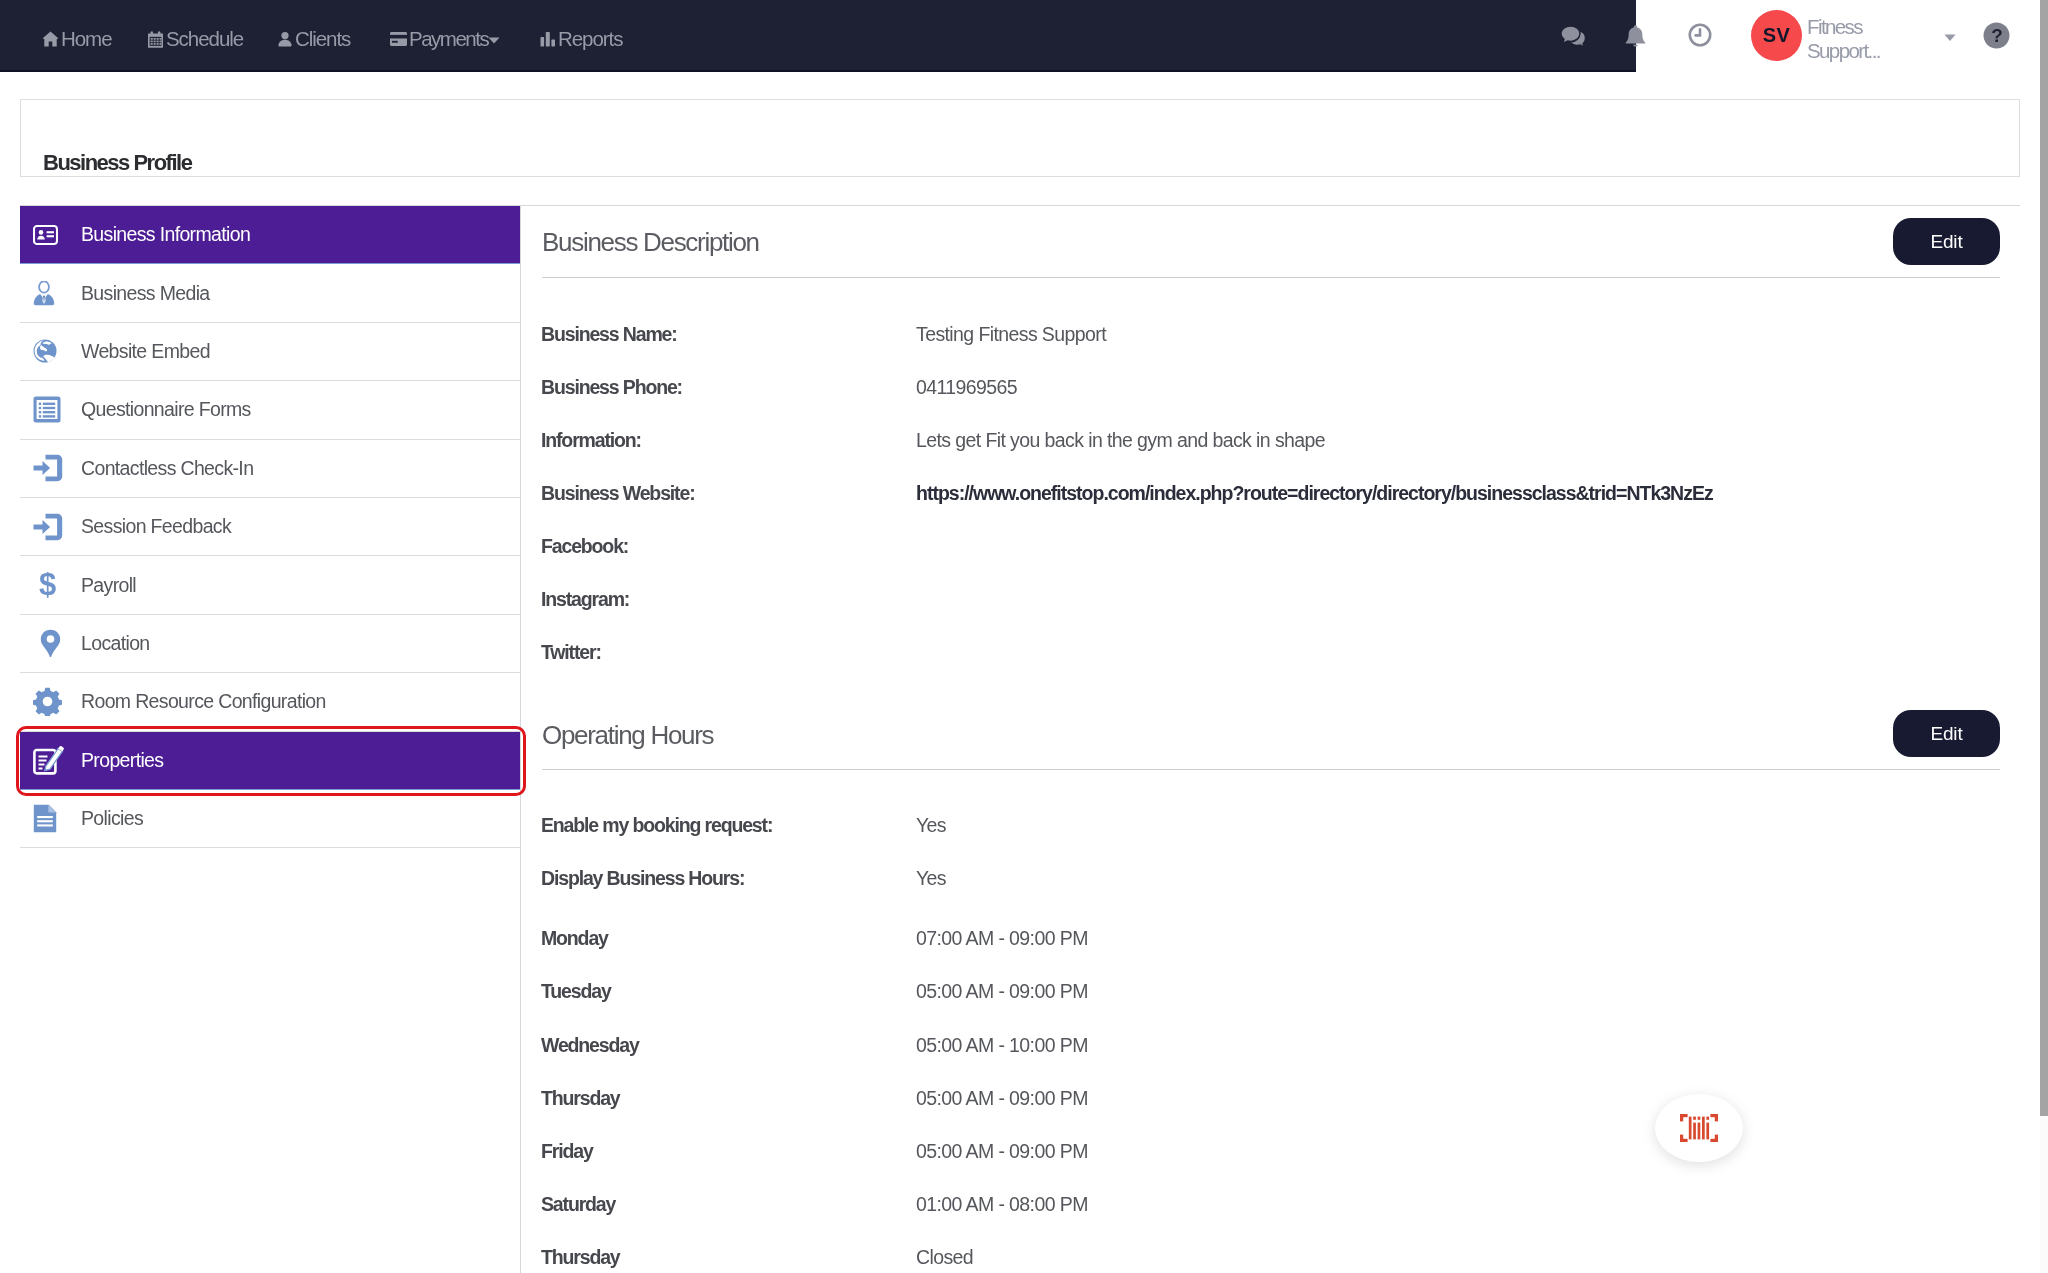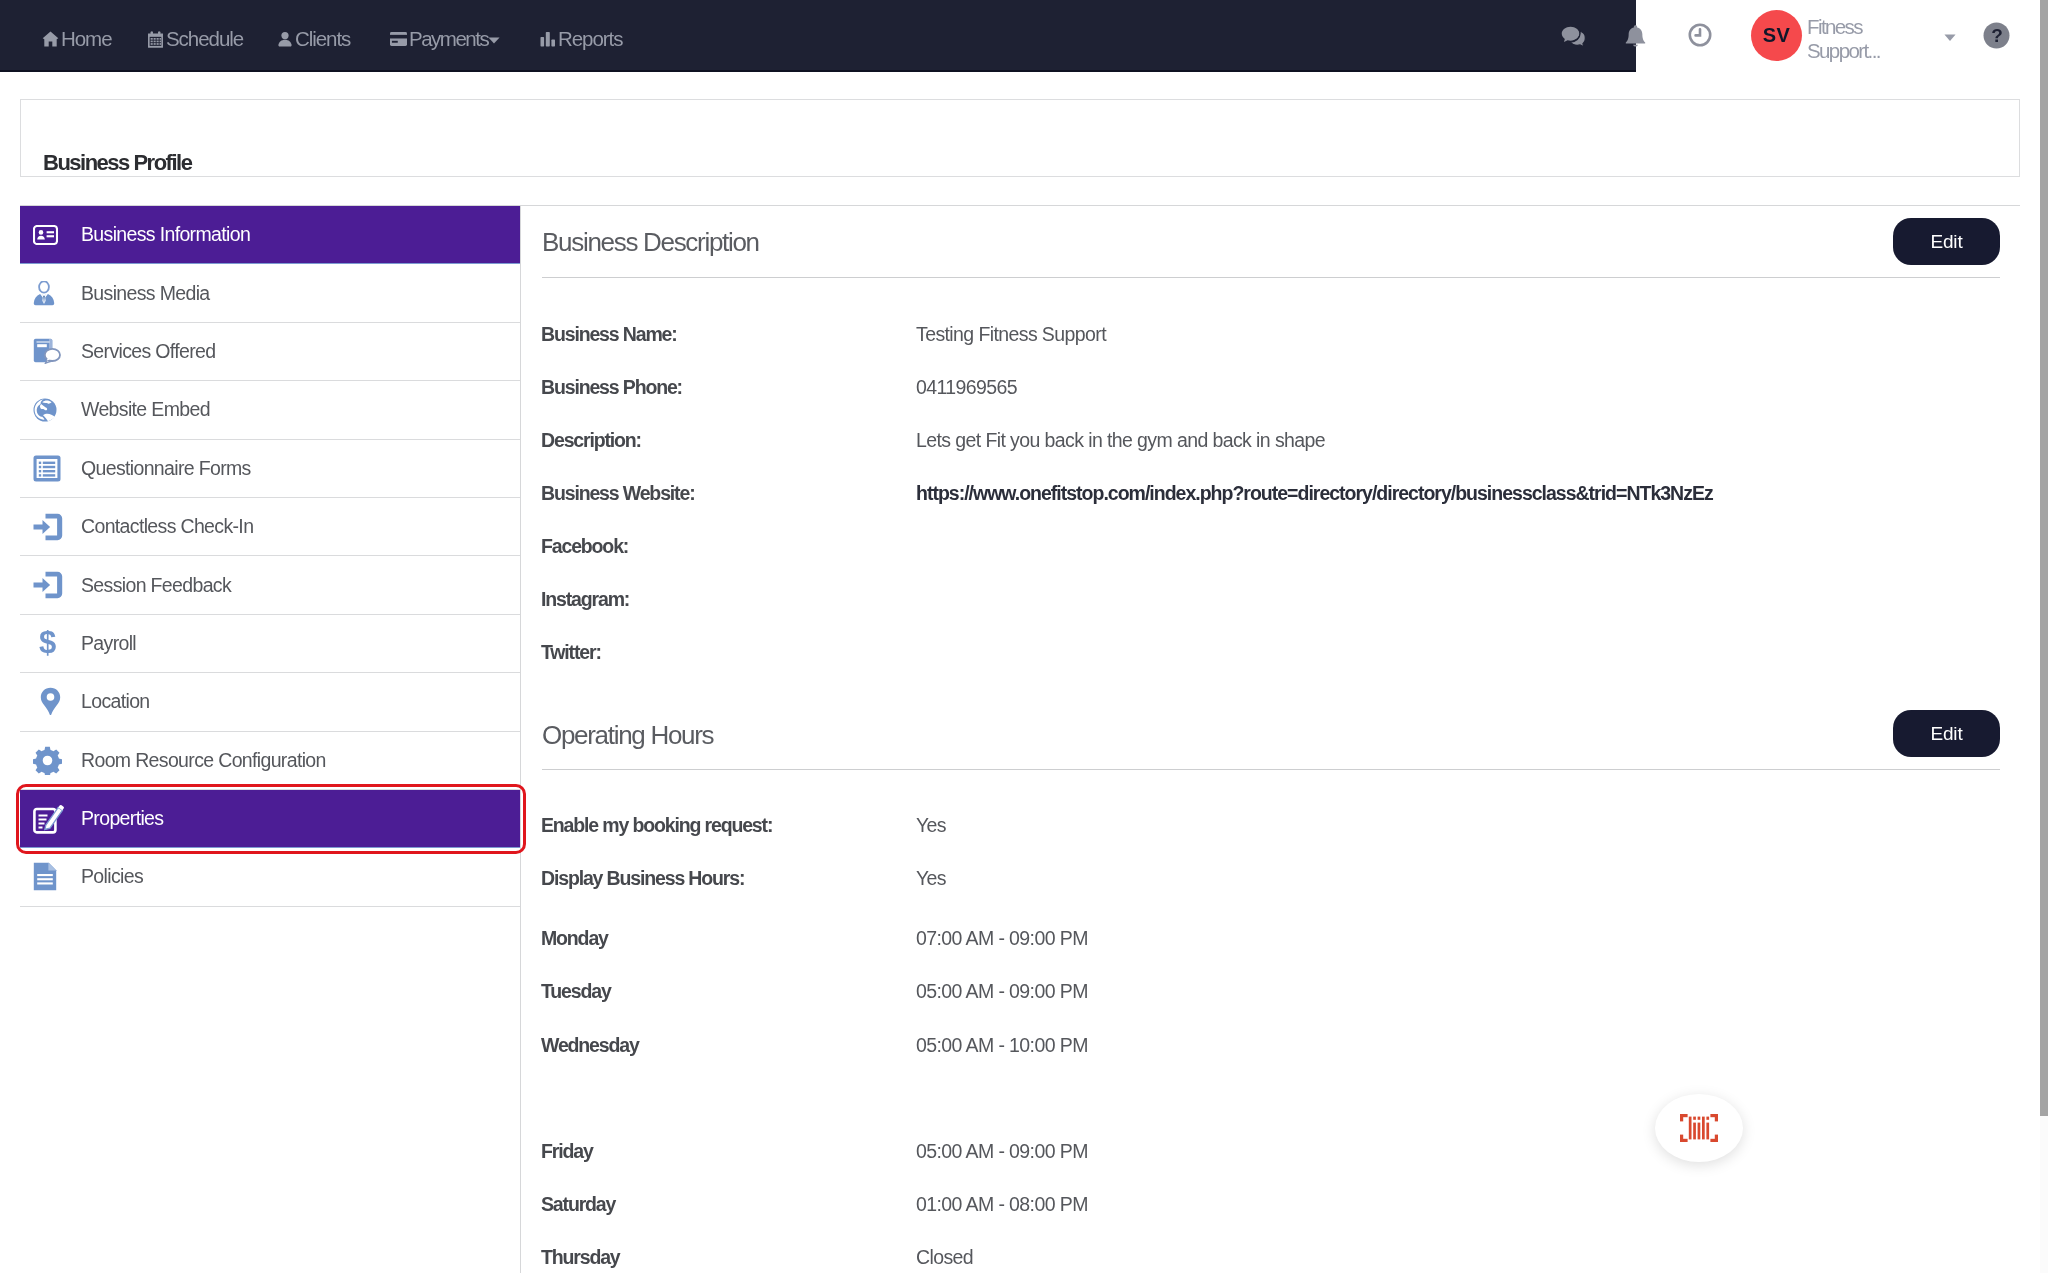--- a/index.html
+++ b/index.html
@@ -145,34 +145,20 @@
           <ellipse cx="10.5" cy="6" rx="4.9" ry="5.7" fill="#fff" stroke="#7c9cd0" stroke-width="1.8"></ellipse>
           <path d="M2.2 24.3 c-1.6-0.3-2-1-1.9-2.2 0.3-4.6 2.5-7.8 6.3-9.2 l3.9 5.2 3.9-5.2 c3.8 1.4 6 4.6 6.3 9.2 0.1 1.2-0.3 1.9-1.9 2.2 Z" fill="#6f94cb"></path>
           <path d="M8 13.2 l2.5 3.4 2.5-3.4 -1.1-0.5 -0.6 1.2 0.9 5.9 -1.7 3.2 -1.7-3.2 0.9-5.9 -0.6-1.2 Z" fill="#eaf1fb"></path>
           <path d="M10.5 14.3 l-0.8 1 0.8 6.2 0.8-6.2 Z" fill="#4d72a8"></path>
         </svg>
     </span>
       <span>Business Media</span>
     </div>
     <div class="item">
       <span class="ic">
-      <svg width="28" height="26" viewBox="0 0 28 26">
-          <rect x="0.8" y="0.8" width="18.6" height="23.4" rx="1.8" fill="#6f94cb"></rect>
-          <path d="M16 1 h3 v23 h-3 Z" fill="#9db4da"></path>
-          <path d="M3.5 3.2 h13.3 v1.6 h-13.3 Z" fill="#c8d6ec"></path>
-          <rect x="4.2" y="6.2" width="9.6" height="3" fill="#fff"></rect>
-          <ellipse cx="19.4" cy="16.9" rx="7.6" ry="6.1" fill="#fff" stroke="#8296bd" stroke-width="1.8"></ellipse>
-          <path d="M14.2 21.5 l-1.7 3.7 5 -2.1 Z" fill="#fff" stroke="#8296bd" stroke-width="1.4"></path>
-          <path d="M14.8 20 l-1 2.6 3.2-1.2 Z" fill="#fff"></path>
-        </svg>
-    </span>
-      <span>Services Offered</span>
-    </div>
-    <div class="item">
-      <span class="ic">
       <svg width="24" height="24" viewBox="0 0 24 24">
           <circle cx="12" cy="12" r="11.5" fill="#6f94cb"></circle>
           <path d="M10.8 1.2 c-2.6 1.4 -3.4 3 -3.2 4.8 -1.8 1 -3.4 2.8 -3.8 5.2 -0.4 2.6 0.6 4.8 2.2 6.2 0.8 0.7 2.2 1.4 3.4 1.4 0.6 1 1.6 1.6 2.2 2.8 -2.2 0.2 -4.6 -0.5 -6.2 -1.8 C3 18.1 1.6 15.2 1.6 12 1.6 6.6 5.4 2.2 10.8 1.2 Z" fill="#fff"></path>
           <path d="M9.2 4.2 c1.6 -1.4 4 -2 5.8 -1.6 1.4 0.3 2.6 0.9 3.6 1.7 -1 0.6 -2.2 1.6 -3.4 1.4 -0.6 -0.8 -1.6 -1 -2.4 -0.6 -1.4 -0.4 -2.6 -0.6 -3.6 -0.9 Z" fill="#fff"></path>
           <path d="M8.2 6 c0.8 1.4 2.4 1.4 3.2 2.6 0.8 1.2 2 0.6 2.6 1.8 0.6 1.2 -0.4 2.2 -1.6 1.8 -1.2 -0.4 -1.2 -1.4 -2.4 -1.2 -1.2 0.2 -2.4 0 -2.8 -1.4 C6.8 8.2 7.2 6.8 8.2 6 Z" fill="#fff"></path>
           <path d="M10 17.2 c2.6 -1.8 5.8 -1.6 8.4 -0.4 1.4 0.7 2.6 1.4 3.4 2 -1.4 2 -4.2 4 -7 4.4 -0.6 -1.6 -1.8 -2.4 -2.6 -3.6 -0.7 -1 -1.4 -1.8 -2.2 -2.4 Z" fill="#fff"></path>
         </svg>
     </span>
       <span>Website Embed</span>
     </div>
@@ -267,33 +253,34 @@
       <span>Policies</span>
     </div>
   </div>
   <div class="vline"></div>
   <div class="panel" id="panel">
     <div class="h2" style="top:21px">Business Description</div>
     <div class="editbtn" style="top:12px">Edit</div>
     <div class="hr" style="top:71px"></div>
     <div class="row" style="top:117.5px"><b>Business Name:</b><span>Testing Fitness Support</span></div>
     <div class="row" style="top:170.6px"><b>Business Phone:</b><span>0411969565</span></div>
-    <div class="row" style="top:223.6px"><b>Description:</b><span>Lets get Fit you back in the gym and back in shape</span></div>
+    <div class="row" style="top:223.6px"><b>Information:</b><span>Lets get Fit you back in the gym and back in shape</span></div>
     <div class="row" style="top:276.5px"><b>Business Website:</b><span class="url">https://www.onefitstop.com/index.php?route=directory/directory/businessclass&amp;trid=NTk3NzEz</span></div>
     <div class="row" style="top:329.6px"><b>Facebook:</b></div>
     <div class="row" style="top:382.6px"><b>Instagram:</b></div>
     <div class="row" style="top:435.6px"><b>Twitter:</b></div>
     <div class="h2" style="top:514px">Operating Hours</div>
     <div class="editbtn" style="top:504px">Edit</div>
     <div class="hr" style="top:562.7px"></div>
     <div class="row" style="top:608.7px"><b>Enable my booking request:</b><span>Yes</span></div>
     <div class="row" style="top:661.9px"><b>Display Business Hours:</b><span>Yes</span></div>
     <div class="row" style="top:722px"><b>Monday</b><span>07:00 AM - 09:00 PM</span></div>
     <div class="row" style="top:775.3px"><b>Tuesday</b><span>05:00 AM - 09:00 PM</span></div>
     <div class="row" style="top:828.8px"><b>Wednesday</b><span>05:00 AM - 10:00 PM</span></div>
+    <div class="row" style="top:881.9px"><b>Thursday</b><span>05:00 AM - 09:00 PM</span></div>
     <div class="row" style="top:935.1px"><b>Friday</b><span>05:00 AM - 09:00 PM</span></div>
     <div class="row" style="top:987.9px"><b>Saturday</b><span>01:00 AM - 08:00 PM</span></div>
     <div class="row" style="top:1041.1px"><b>Thursday</b><span>Closed</span></div>
   </div>
   <div class="fab" id="fab">
     <svg width="38" height="28" viewBox="0 0 38 28" fill="#d9492f">
       <rect x="0" y="0" width="7.6" height="3.2"></rect>
       <rect x="0" y="0" width="3.2" height="7.4"></rect>
       <rect x="0" y="24.8" width="7.6" height="3.2"></rect>
       <rect x="0" y="20.6" width="3.2" height="7.4"></rect>

